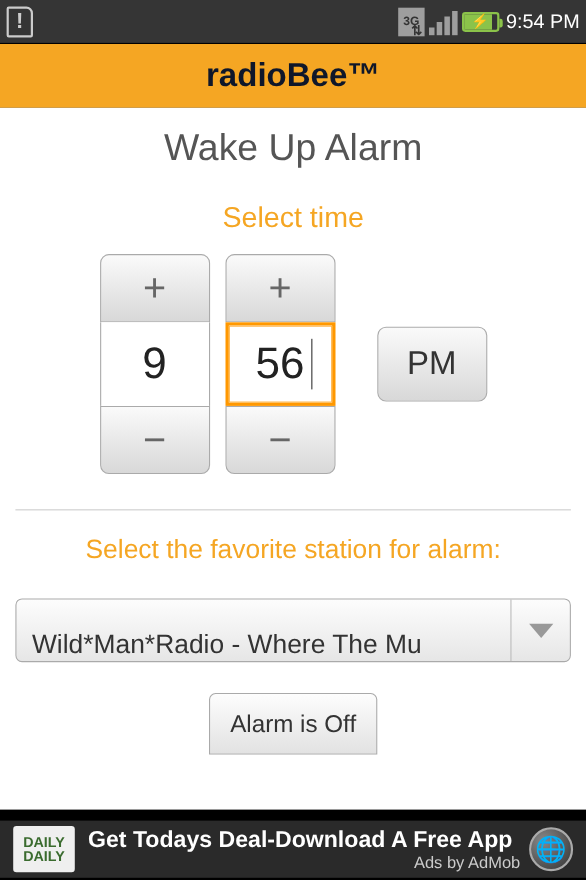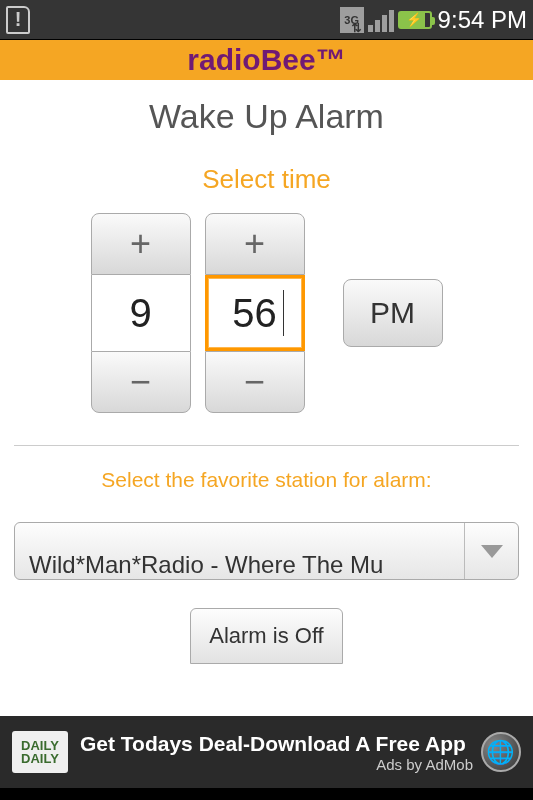--- a/index.html
+++ b/index.html
@@ -60,27 +60,27 @@
     position: relative;
     background: linear-gradient(to right, #8bc34a 85%, transparent 85%);
     display:flex;align-items:center;justify-content:center;
     color:#333;font-size:13px;font-weight:bold;
   }
   .battery-icon::after {
     content: "";
     position: absolute; right: -5px; top: 4px;
     width: 3px; height: 8px; background: #8bc34a; border-radius: 0 2px 2px 0;
   }
-  .clock { font-size: 24px; color: #fff; font-weight: 500; margin-left: 2px; }
+  .clock { font-size: 18px; color: #fff; font-weight: 500; margin-left: 2px; }
 
   .app-header {
-    height: 40px;
+    height: 58px;
     background: #f5a623;
     display: flex; align-items: center; justify-content: center;
-    color: #701a75; font-size: 30px; font-weight: bold;
+    color: #0f172a; font-size: 30px; font-weight: bold;
   }
 
   .content {
     background: #fff;
     height: 638px;
     padding: 12px 14px 11px 14px;
     display: flex; flex-direction: column; align-items: center;
   }
   .page-title {
     font-size: 34px;
@@ -182,22 +182,22 @@
     background: linear-gradient(to bottom, #fdfdfd, #e2e2e2);
     border: 1px solid #aaa;
     border-radius: 6px 6px 0 0;
     display: flex; align-items: center; justify-content: center;
     font-size: 22px; color: #333;
     cursor: pointer;
   }
 
   .ad-bar {
     position: absolute;
-    bottom: 12px; left: 0; right: 0;
-    height: 72px;
+    bottom: 2px; left: 0; right: 0;
+    height: 52px;
     background: #2a2a2a;
     display: flex; align-items: center;
     padding: 0 12px;
     color: #fff;
   }
   .ad-badge {
     width: 56px; height: 42px;
     background: #efefef;
     border-radius: 3px;
     color: #3a6b2e;
@@ -263,21 +263,21 @@
       <div class="spin-val active">56</div>
       <div class="spin-btn down">
           <span>−</span>
         </div>
     </div>
     <div class="ampm-btn">PM</div>
   </div>
 
   <div class="divider"></div>
 
-  <div class="section-label" style="margin-top:22px;font-size:21px;text-align:right;">Select the favorite station for alarm:</div>
+  <div class="section-label" style="margin-top:22px;font-size:24px;text-align:right;">Select the favorite station for alarm:</div>
 
   <div class="dropdown">
     <div class="dropdown-text">Wild*Man*Radio - Where The Mu</div>
     <div class="dropdown-arrow">
         <div></div>
       </div>
   </div>
 
   <div class="alarm-btn">Alarm is Off</div>
 </div>

